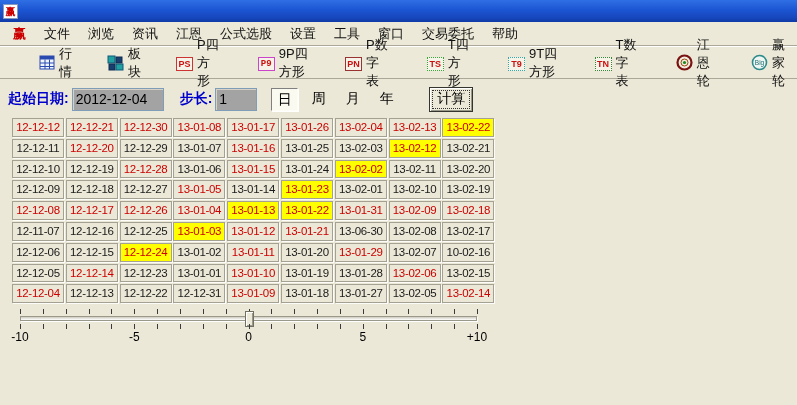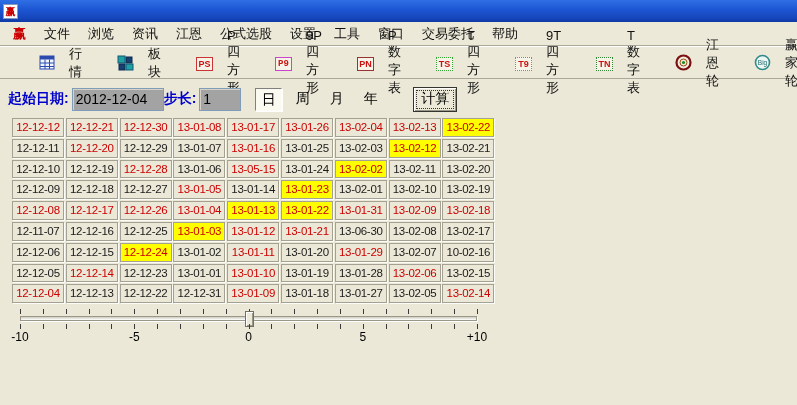--- a/index.html
+++ b/index.html
@@ -20,34 +20,34 @@
   .menubar { position:absolute; top:22px; left:0; width:100%; height:23px;
     background:#ece9d8; display:flex; align-items:center; padding-left:4px; }
   .menu-item { font-size:13px; color:#111; padding:0 9px; line-height:22px; cursor:default; }
   .menu-item.brand { color:#cc0000; font-weight:bold; }
 
   
   .toolbar { position:absolute; top:45px; left:0; width:100%; height:34px;
     background:#ece9d8; border-top:1px solid #aca899; box-shadow:inset 0 1px 0 #ffffff, inset 0 -1px 0 #aca899;
     display:flex; align-items:center; padding-left:10px; }
   .tool-btn { display:flex; align-items:center; padding:2px 6px 2px 5px; font-size:13px; color:#111; cursor:default; }
-  .tool-btn .ticon { margin-right:14px; flex:0 0 auto; display:inline-block;padding-left:24px; }
+  .tool-btn .ticon { margin-right:4px; flex:0 0 auto; display:inline-block;padding-left:24px; }
   .badge { display:inline-block; width:17px; height:14px; font-size:9px; font-weight:bold;
     color:#cc1111; text-align:center; line-height:12px; background:#f6f4e8; }
 
   
   .formrow { position:absolute; top:84px; left:0; width:100%; height:30px; display:flex; align-items:center; }
   .flabel { color:#0000cc; font-weight:bold; font-size:14px; white-space:nowrap; }
   .flabel.first { margin-left:8px; }
   .finput { height:23px; border:1px solid #7f9db9; background:#a3a3a3; font-size:14px;
     font-family:"Liberation Sans",sans-serif; padding:0 3px; color:#000;
     box-shadow:inset 1px 1px 0 #d6d3c6; }
   .finput.date { width:92px; margin-left:3px; }
   .finput.step { width:42px; margin-left:3px; }
-  .steplbl { }
+  .steplbl { margin-left:16px; }
   .periods { display:flex; margin-left:14px; }
   .period { width:27px; height:23px; line-height:21px; text-align:center; font-size:14px;
     color:#000; margin-right:7px; cursor:default; }
   .period.pressed { background:#fbfaf1; border:1px solid;
     border-color:#808080 #fdfdf6 #fdfdf6 #808080; box-shadow:1px 1px 0 #ffffff; }
   .calc { margin-left:22px; min-width:44px; height:25px; font-size:14px; color:#000;
     font-family:"Liberation Sans",sans-serif; background:#ece9d8; border:1px solid #35352f;
     box-shadow:inset 1px 1px 0 #ffffff, inset -1px -1px 0 #9a9889;
     outline:1px dotted #333; outline-offset:-4px; cursor:default; }
 
@@ -201,21 +201,21 @@
       <div class="cell">13-01-07</div>
       <div class="cell red">13-01-16</div>
       <div class="cell">13-01-25</div>
       <div class="cell">13-02-03</div>
       <div class="cell red hl">13-02-12</div>
       <div class="cell">13-02-21</div>
       <div class="cell">12-12-10</div>
       <div class="cell">12-12-19</div>
       <div class="cell red">12-12-28</div>
       <div class="cell">13-01-06</div>
-      <div class="cell red">13-05-15</div>
+      <div class="cell red">13-01-15</div>
       <div class="cell">13-01-24</div>
       <div class="cell red hl">13-02-02</div>
       <div class="cell">13-02-11</div>
       <div class="cell">13-02-20</div>
       <div class="cell">12-12-09</div>
       <div class="cell">12-12-18</div>
       <div class="cell">12-12-27</div>
       <div class="cell red">13-01-05</div>
       <div class="cell">13-01-14</div>
       <div class="cell red hl">13-01-23</div>

